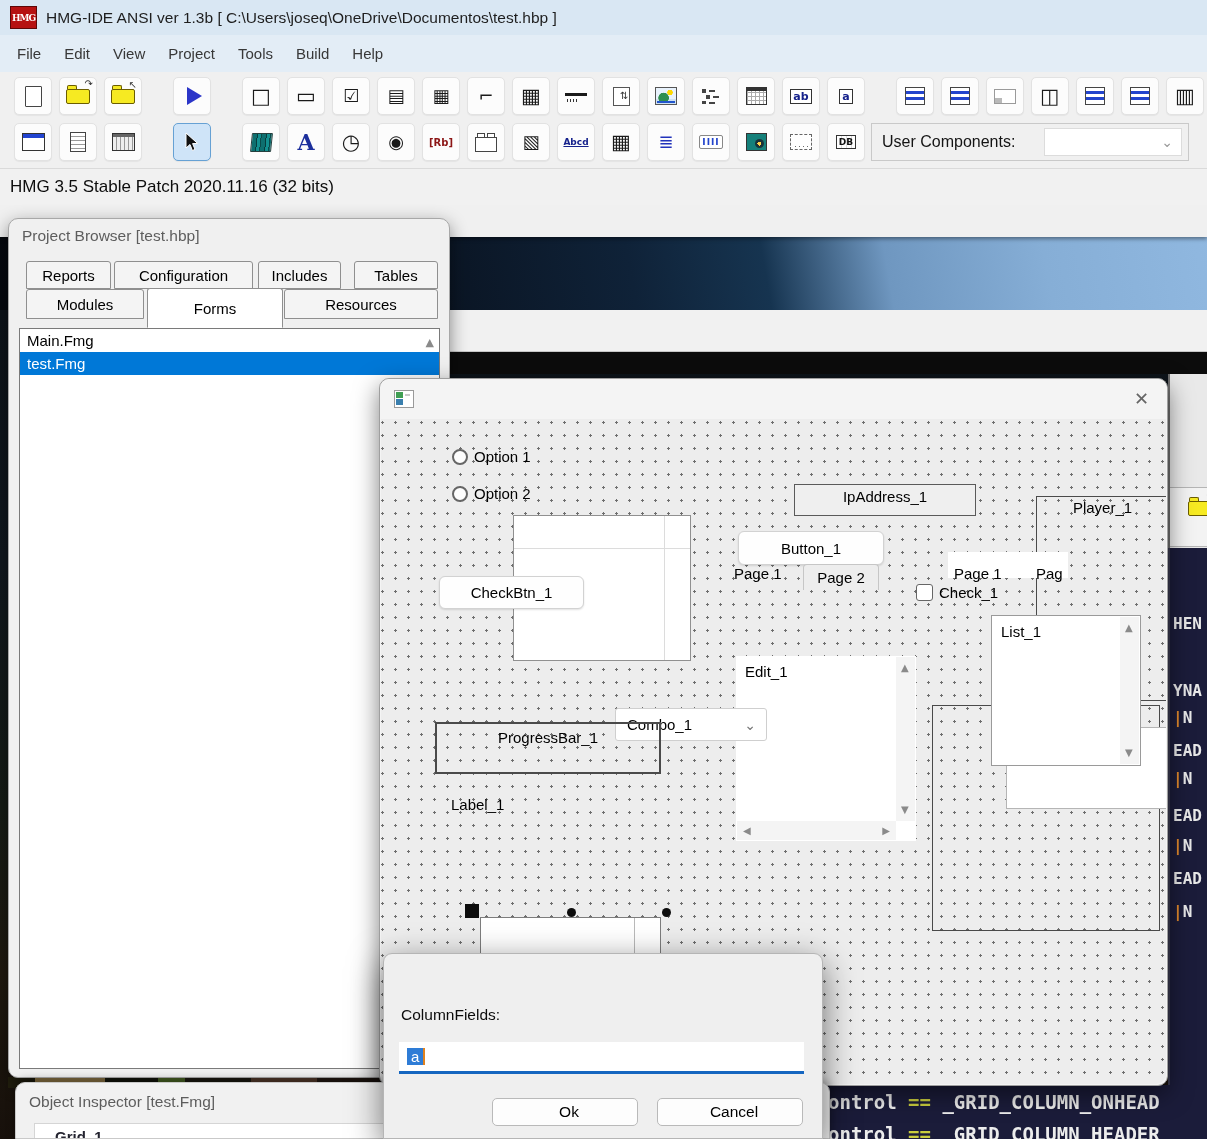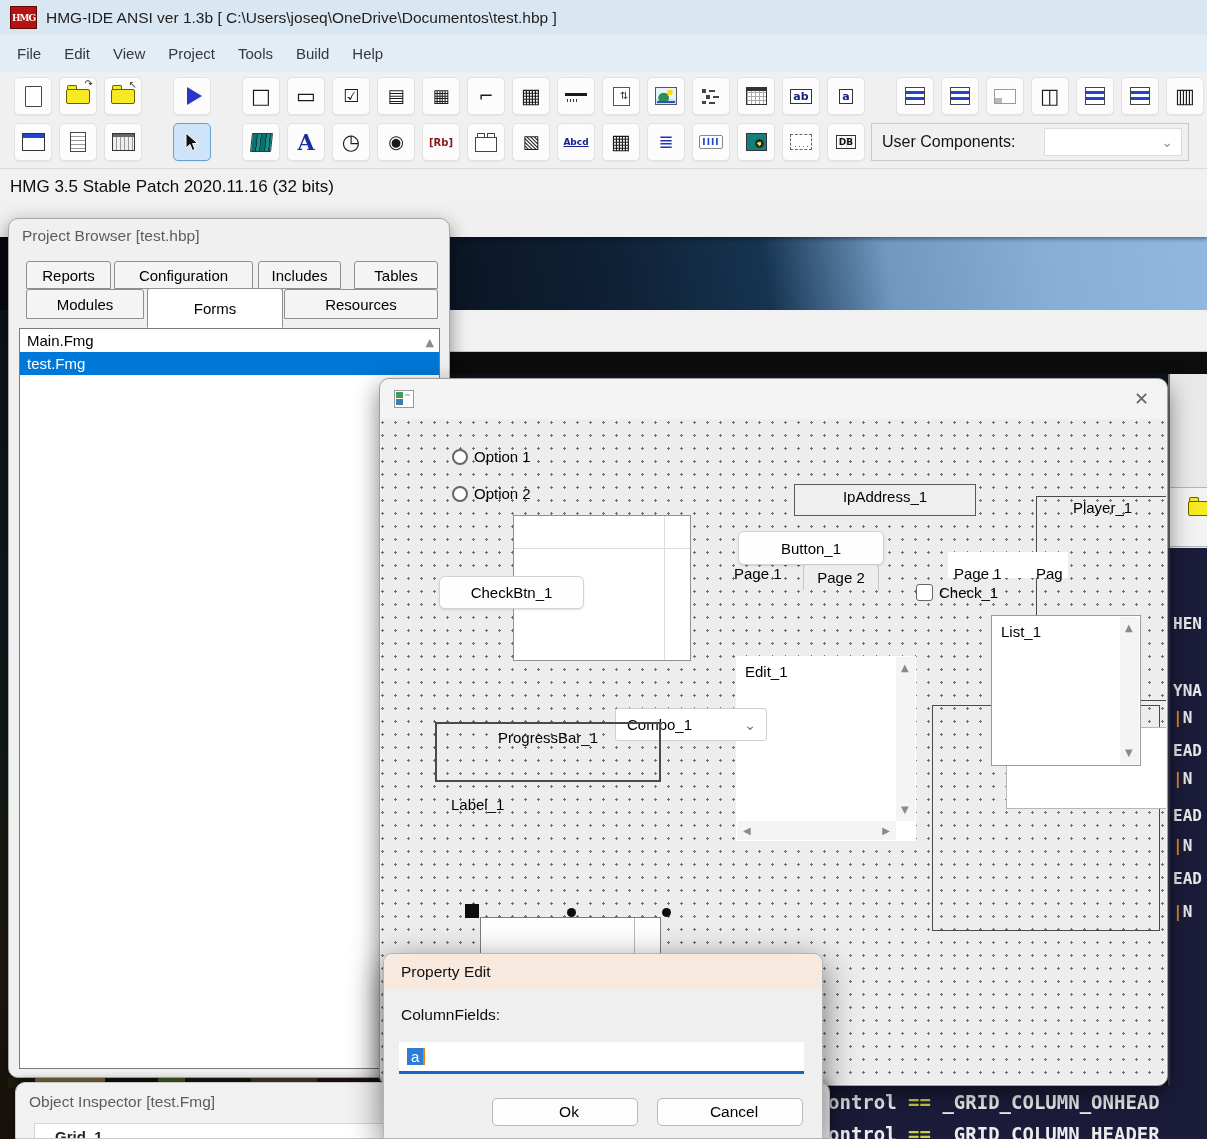--- a/index.html
+++ b/index.html
@@ -441,21 +441,21 @@
           <span class="arr" style="left:6px;top:5px;">◀</span>
           <span class="arr" style="right:6px;top:5px;">▶</span>
         </span>
       </div>
 
       <div class="ctl combow" style="left:234px;top:289px;width:152px;height:33px;">
         <span>Combo_1</span>
         <span class="combo-chev">⌄</span>
       </div>
 
-      <div class="ctl pbar" style="left:54px;top:303px;width:226px;height:60px;">
+      <div class="ctl pbar" style="left:54px;top:303px;width:226px;height:52px;">
         <span>ProgressBar_1</span>
       </div>
 
       <span class="ctl" style="left:70px;top:377px;">Label_1</span>
 
       <span class="ctl h-sq" style="left:84px;top:485px;width:14px;height:14px;"></span>
       <span class="ctl h-dot" style="left:186px;top:489px;width:9px;height:9px;"></span>
       <span class="ctl h-dot" style="left:281px;top:489px;width:9px;height:9px;"></span>
       <div class="ctl gridctl" style="left:99px;top:498px;width:181px;height:68px;"></div>
 
@@ -465,23 +465,20 @@
   
   <div class="abs" id="inspector">
     <div class="oi-title">Object Inspector [test.Fmg]</div>
     <div class="oi-panel">
       <span class="oi-item">Grid_1</span>
     </div>
   </div>
 
   
   <div class="abs" id="propdlg">
-    <div class="pd-title">
-      <span>Property Edit</span>
-    </div>
     <div class="pd-label">ColumnFields:</div>
     <div class="pd-input">
       <span class="sel-a">a</span>
     </div>
     <div class="pd-btn" style="left:108px;">
       <span>Ok</span>
     </div>
     <div class="pd-btn" style="left:273px;">
       <span>Cancel</span>
     </div>

